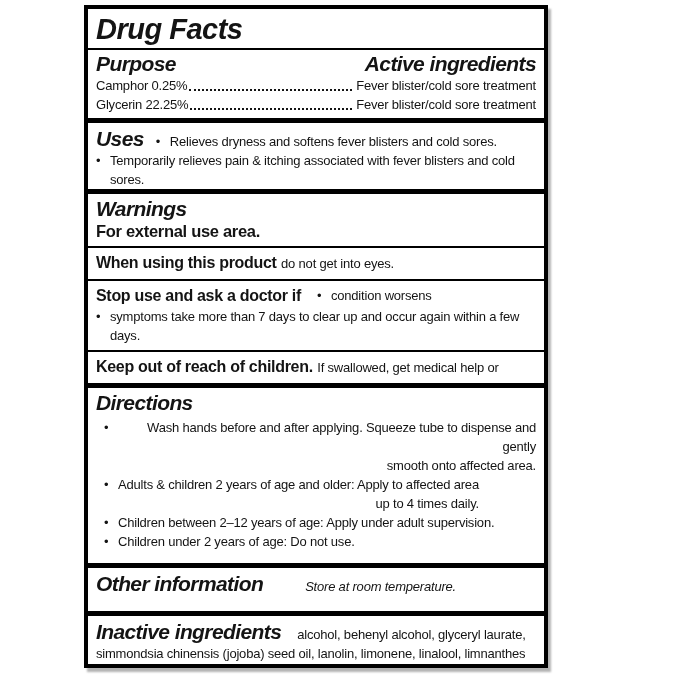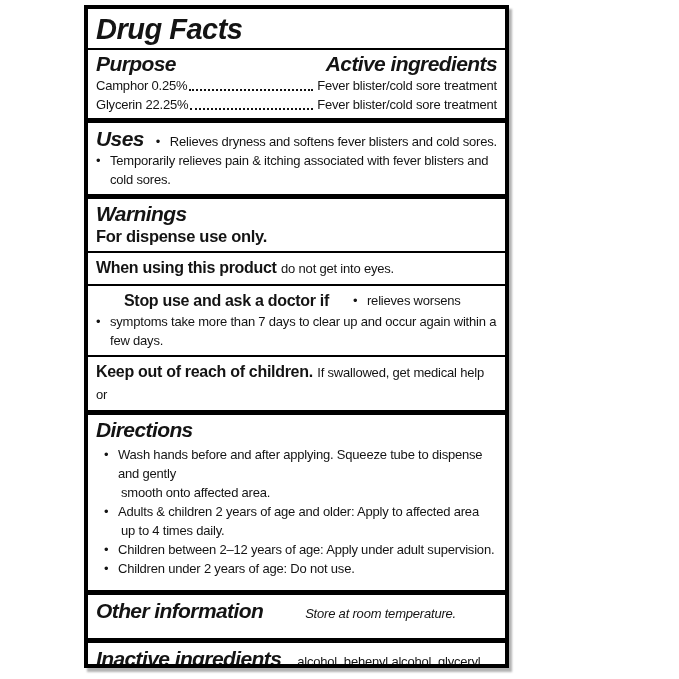--- a/index.html
+++ b/index.html
@@ -6,21 +6,21 @@
   html, body { background: #ffffff; }
   body {
     width: 679px; height: 679px;
     font-family: "Liberation Sans", sans-serif;
     color: #141414;
     position: relative;
   }
   .canvas { position: absolute; inset: 0; background: #ffffff; }
   .label {
     position: absolute; left: 84px; top: 5px;
-    width: 425px; height: 663px;
+    width: 464px; height: 663px;
     background: #ffffff;
     border: 4px solid #000000;
     box-shadow: 3px 4px 2px rgba(0,0,0,0.30);
     overflow: hidden;
   }
   .pad { padding-left: 8px; padding-right: 8px; }
 
   
   .title {
     font-style: italic; font-weight: bold;
@@ -56,34 +56,34 @@
     margin: 0 4px 4px 2px;
   }
   .active-rows { padding-bottom: 4px; }
 
   
   .bullet { display: flex; align-items: baseline; }
   .dot { flex: 0 0 14px; text-align: left; font-size: 13px; }
   .dot::before { content: "\2022"; }
   .btext { font-size: 13px; line-height: 19px; letter-spacing: -0.2px; }
 
-  .uses { padding-top: 4px; padding-bottom: 5px; }
+  .uses { padding-top: 4px; }
   .uses-l1 { display: flex; align-items: baseline; gap: 12px; }
 
   .warnings { padding-top: 3px; padding-bottom: 4px; border-radius: 14px; }
   .warnings .bsub { display: block; font-size: 16.5px; line-height: 21px; }
 
   .sub { padding-top: 4px; padding-bottom: 5px; }
   .sub .inline-line { line-height: 21px; }
-  .su-l1 { display: flex; align-items: center; gap: 24px; line-height: 22px; margin-left: 28px; }
+  .su-l1 { display: flex; align-items: center; gap: 16px; line-height: 22px; }
   .ko-l2 { font-size: 13px; line-height: 19px; letter-spacing: -0.2px; }
 
   .directions { padding-top: 3px; padding-bottom: 12px; }
   .directions .h-it { margin-bottom: 3px; }
-  .dir-bullets { padding-left: 8px; }
+  .dir-bullets { padding-left: 8px; text-align: right; }
   .bline { display: block; font-size: 13px; line-height: 19px; letter-spacing: -0.2px; }
   .bline.cont { padding-left: 3px; }
   .bline:empty { display: none; }
 
   .other { padding-top: 4px; padding-bottom: 15px; display: flex; align-items: baseline; }
   .other .body { margin-left: 42px; font-style: italic; }
 
   .inactive { padding-top: 4px; font-size: 13px; line-height: 19px; letter-spacing: -0.2px; }
   .inactive .h-it { margin-right: 16px; }
 </style>
@@ -126,38 +126,38 @@
       <div class="bullet">
         <span class="dot"></span>
         <span class="btext">Temporarily relieves pain &amp; itching associated with fever blisters and cold sores.</span>
       </div>
     </div>
 
     <div class="bar"></div>
 
     <div class="warnings pad">
       <div class="h-it">Warnings</div>
-      <div class="bsub">For dispense use only.</div>
+      <div class="bsub">For external use area.</div>
     </div>
     <div class="rule-thin"></div>
 
     <div class="sub pad">
       <div class="inline-line">
         <span class="bsub">When using this product</span>
         <span class="body">do not get into eyes.</span>
       </div>
     </div>
     <div class="rule-thin"></div>
 
     <div class="sub pad">
       <div class="su-l1">
         <span class="bsub">Stop use and ask a doctor if</span>
         <span class="bullet">
           <span class="dot"></span>
-          <span class="btext">relieves worsens</span>
+          <span class="btext">condition worsens</span>
         </span>
       </div>
       <div class="bullet">
         <span class="dot"></span>
         <span class="btext">symptoms take more than 7 days to clear up and occur again within a few days.</span>
       </div>
     </div>
     <div class="rule-thin"></div>
 
     <div class="sub pad">

